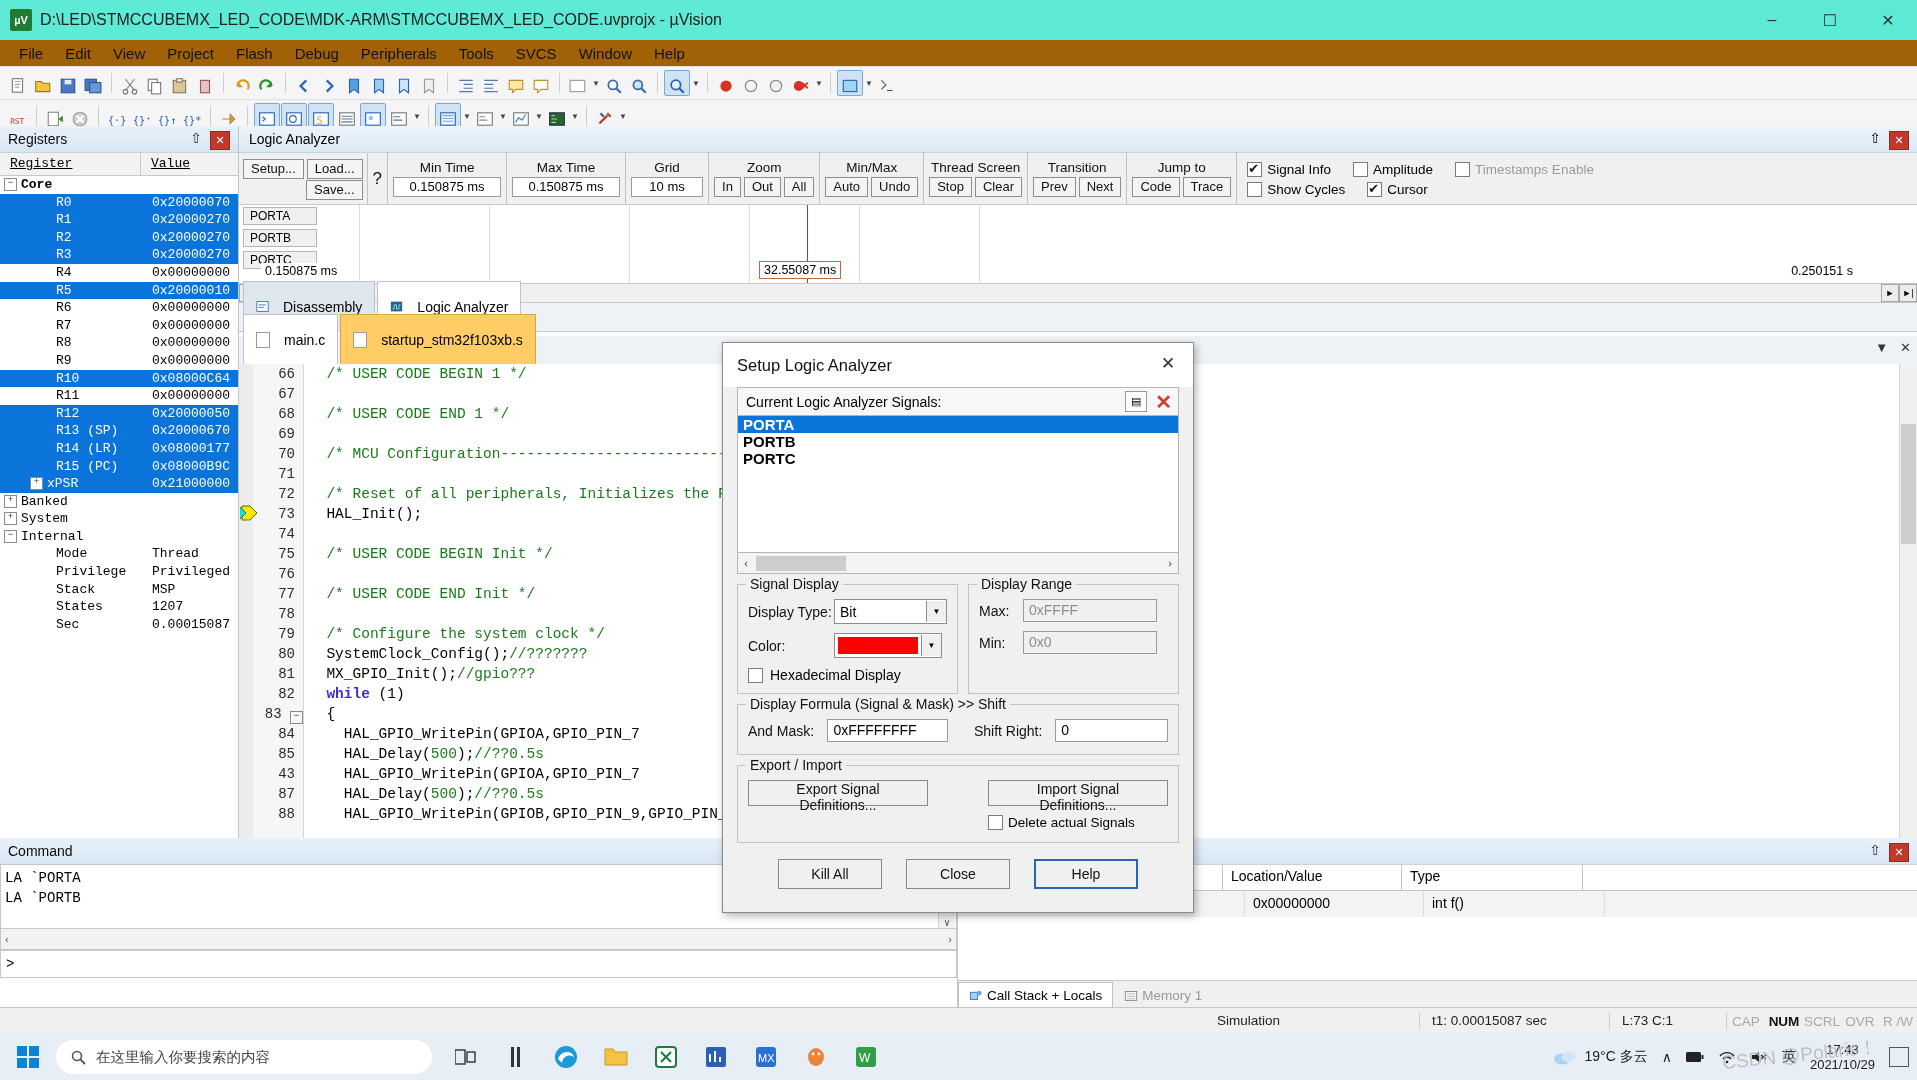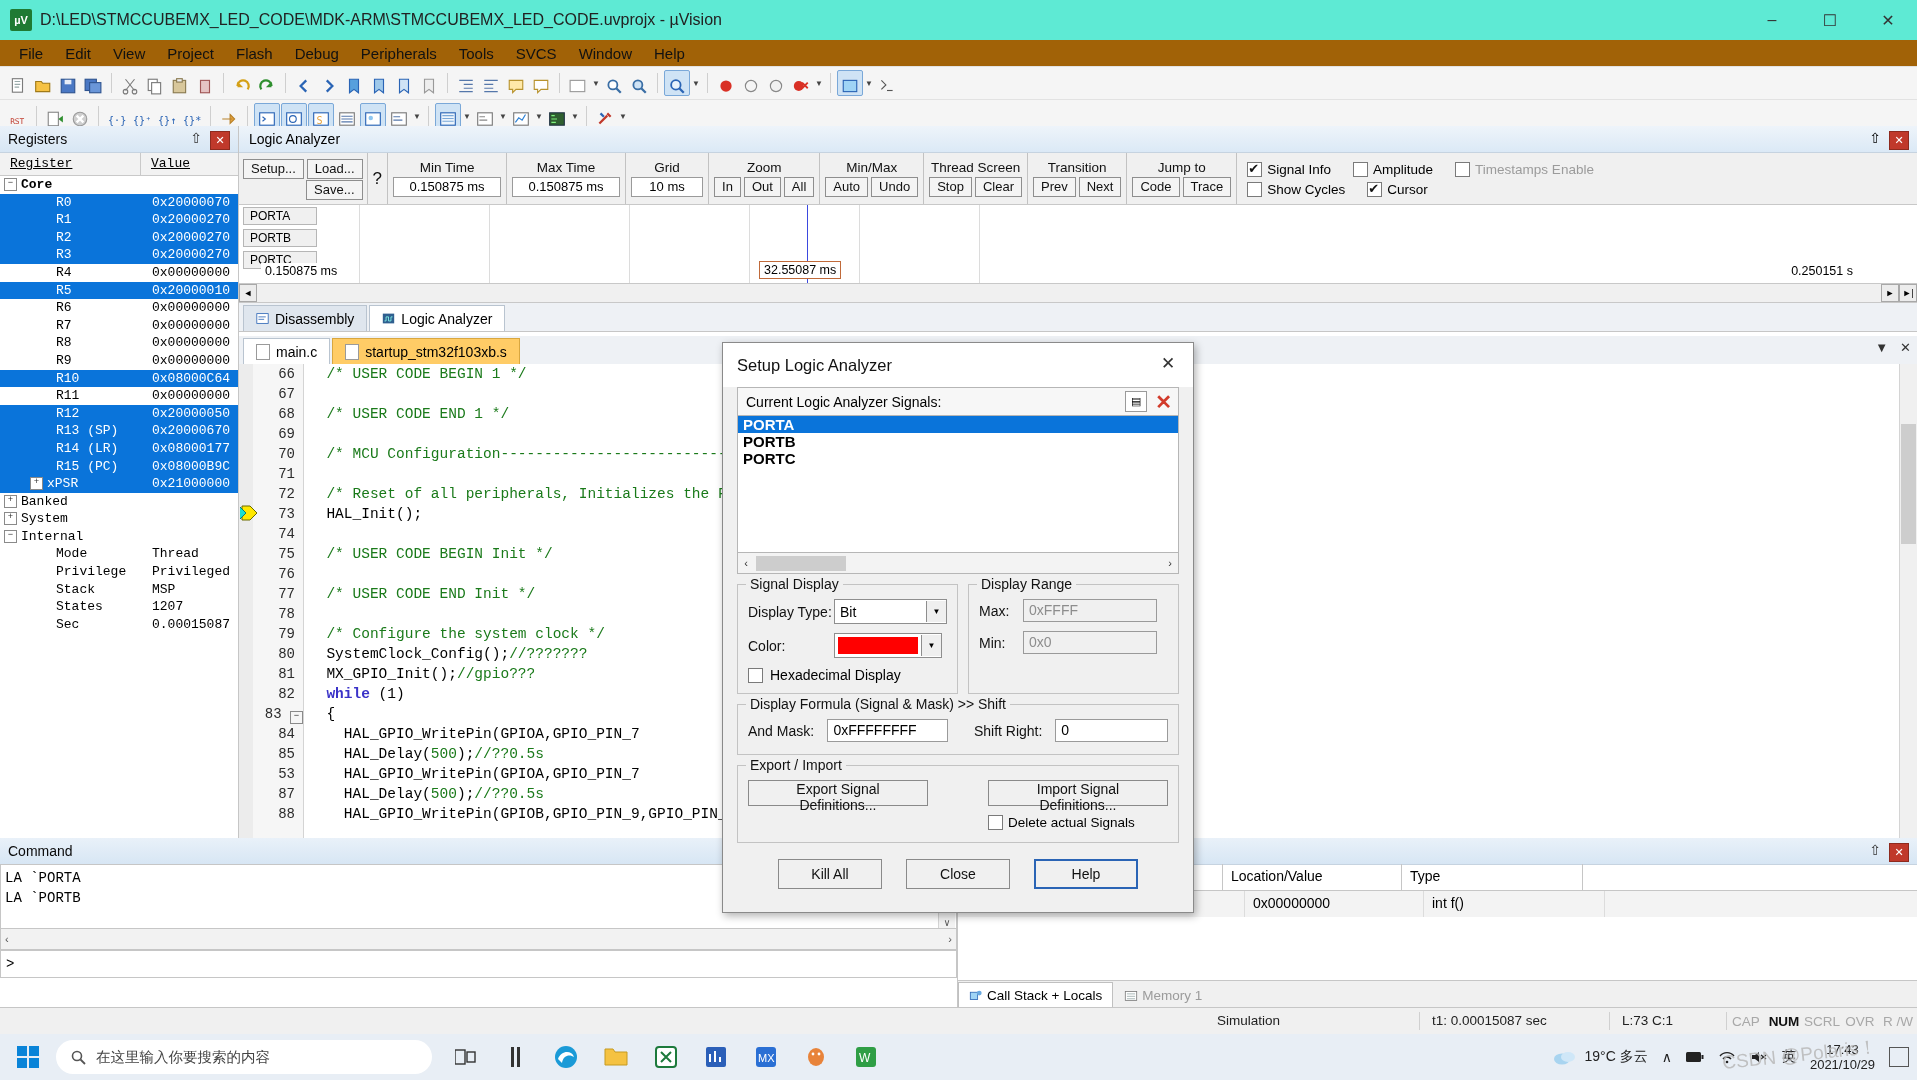--- a/index.html
+++ b/index.html
@@ -79,21 +79,21 @@
   .la-plot{position:relative;height:78px;background:#fff;border-bottom:1px solid #c8c8c8;overflow:hidden;}
   .la-sig{position:absolute;left:4px;background:#f0f0f0;border:1px solid #b6b6b6;font-size:12px;padding:1px 6px;width:60px;}
   .gridline{position:absolute;top:0;bottom:0;width:1px;background:#dcdcdc;}
   .cursorline{position:absolute;top:0;bottom:0;width:1px;background:#3b49df;}
   .timebox{position:absolute;border:1px solid #c06a3a;background:#fff;font-size:12.5px;padding:1px 4px;}
   .la-scroll{height:18px;background:#f0f0f0;border-bottom:1px solid #c8c8c8;display:flex;align-items:center;}
   .la-sb-btn{width:16px;height:16px;border:1px solid #a8a8a8;background:#ececec;font-size:9px;display:flex;align-items:center;justify-content:center;}
 
   
   .ed-tabbar{height:26px;background:#eef1f5;border-bottom:1px solid #c6c6c6;display:flex;align-items:flex-end;padding-left:4px;position:relative;}
-  .ed-tab{height:25px;display:flex;align-items:center;gap:6px;padding:0 12px;font-size:14px;border:1px solid #b9c4d0;
+  .ed-tab{height:25px;display:flex;align-items:center;gap:14px;padding:12px 12px;font-size:14px;border:1px solid #b9c4d0;
     border-bottom:none;background:#dfe6ee;margin-right:2px;}
   .ed-tab.active{background:#ffffff;}
   .ed-tab.orange{background:#ffcc66;border-color:#d9a73f;}
   .tabicon{width:12px;height:14px;background:#fff;border:1px solid #9a9a9a;position:relative;}
   .ed-tabbar .right-ctrls{position:absolute;right:6px;top:4px;display:flex;gap:12px;font-size:13px;color:#333;}
 
   
   .editor{position:absolute;left:0;right:0;top:0;bottom:0;background:#fff;font-family:"Liberation Mono",monospace;font-size:14.5px;}
   .ed-gutter{position:absolute;left:0;top:0;bottom:0;width:14px;background:#ececec;border-right:1px solid #d4d4d4;}
   .ed-linenos{position:absolute;left:14px;top:0;bottom:0;width:50px;background:#f6f6f6;border-right:1px solid #d4d4d4;}
@@ -817,21 +817,21 @@
               <div class="ln">76</div>
               <div class="ln">77</div>
               <div class="ln">78</div>
               <div class="ln">79</div>
               <div class="ln">80</div>
               <div class="ln">81</div>
               <div class="ln">82</div>
               <div class="ln" style="padding-right: 0px;">83 <span style="display:inline-block;width:11px;height:11px;border:1px solid #8a8a8a;font-size:9px;line-height:9px;text-align:center;">−</span></div>
               <div class="ln">84</div>
               <div class="ln">85</div>
-              <div class="ln">53</div>
+              <div class="ln">43</div>
               <div class="ln">87</div>
               <div class="ln">88</div>
             </div>
           <div class="codearea" id="codearea">
               <div class="cl"><span class="cmt">  /* USER CODE BEGIN 1 */</span></div>
               <div class="cl"><span></span></div>
               <div class="cl"><span class="cmt">  /* USER CODE END 1 */</span></div>
               <div class="cl"><span></span></div>
               <div class="cl"><span class="cmt">  /* MCU Configuration--------------------------------------</span></div>
               <div class="cl"><span></span></div>

